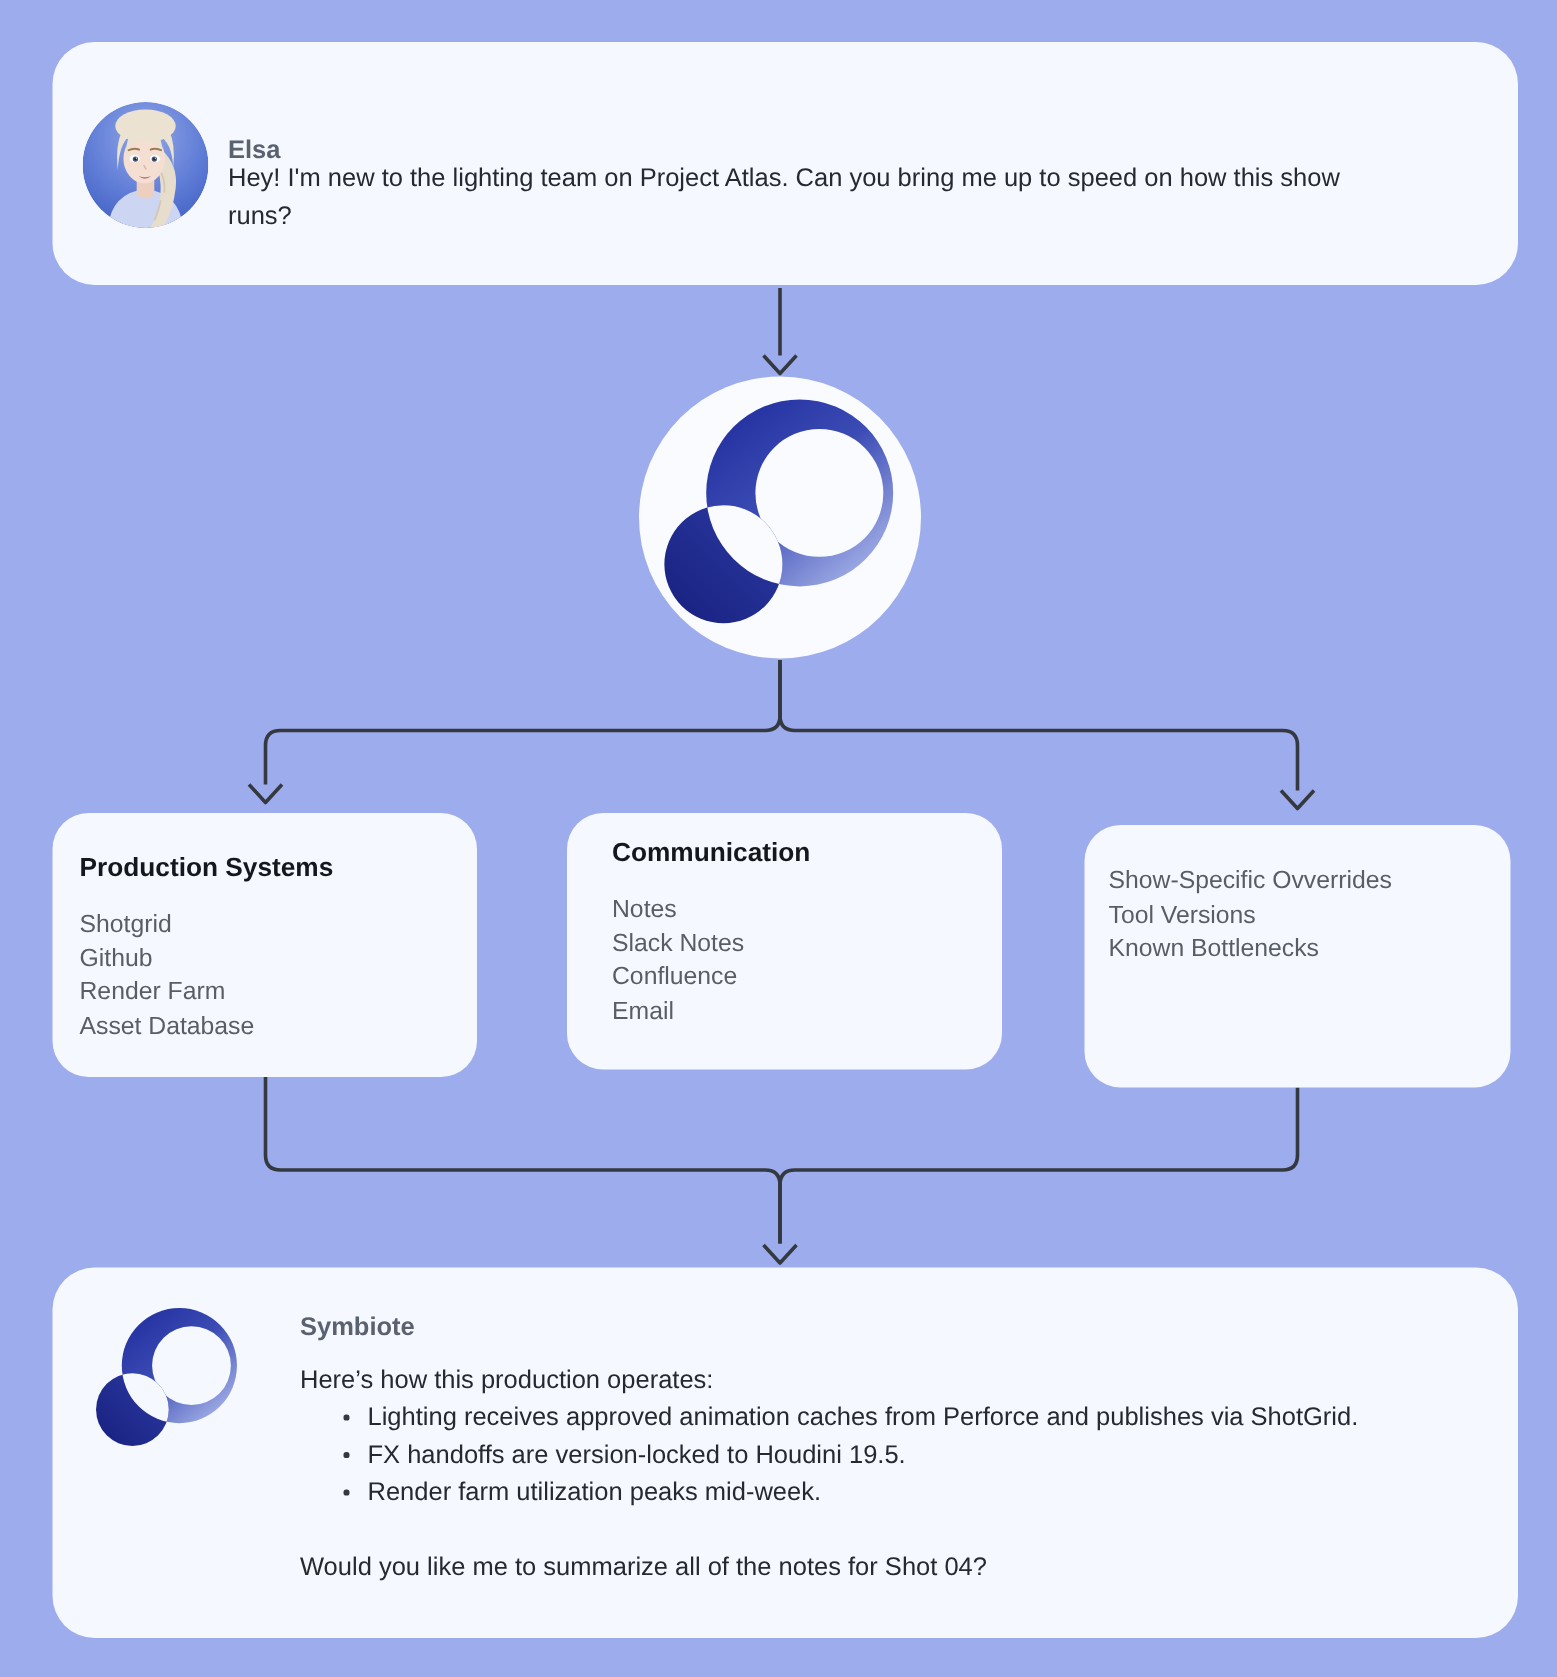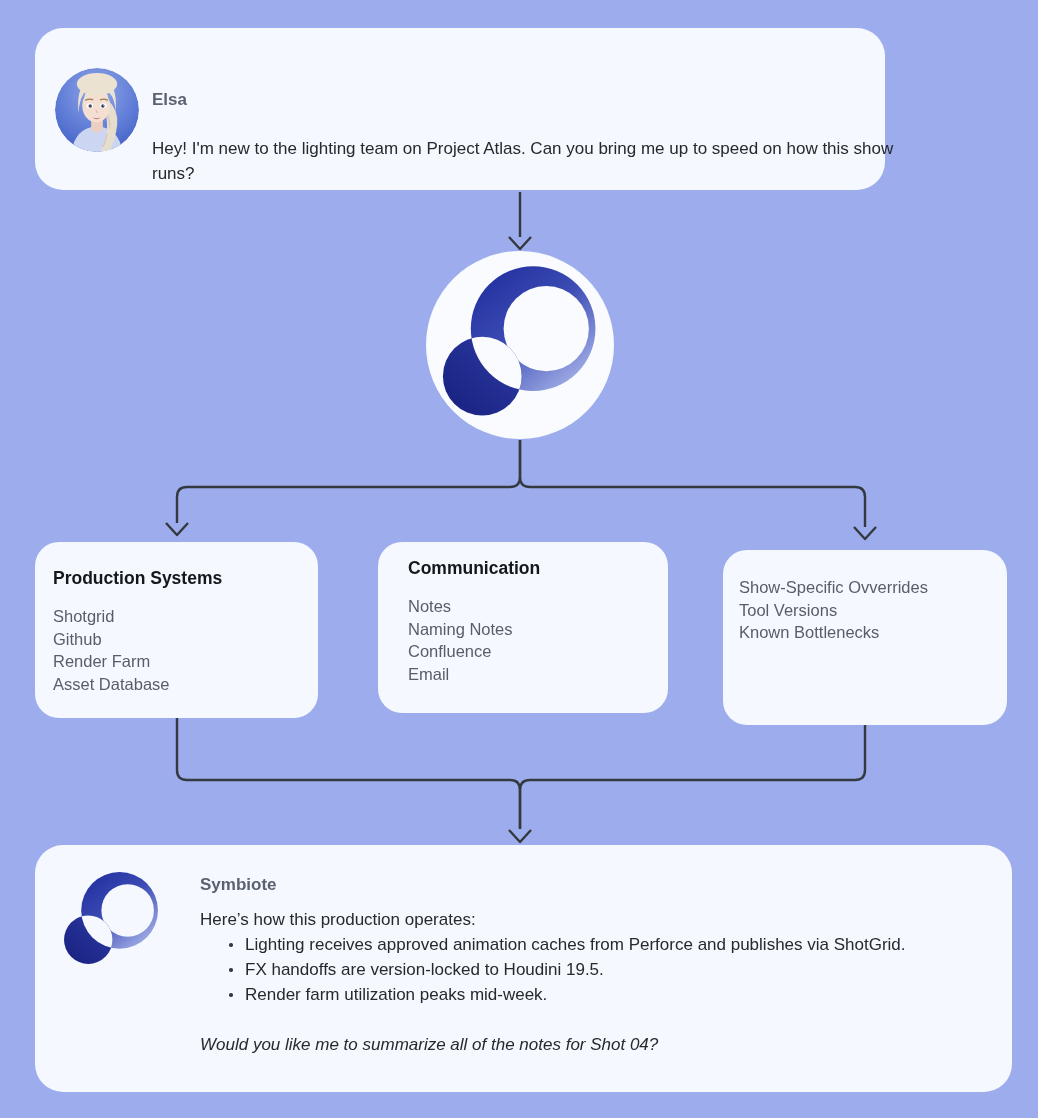--- a/index.html
+++ b/index.html
@@ -25,34 +25,34 @@
     fill: none;
     stroke: var(--arrow, #34393f);
     stroke-width: 2.4;
     stroke-linejoin: round;
   }
   .card {
     position: absolute;
     background: var(--card, #f5f8fe);
     border-radius: 28px;
   }
-  .user-card { left: 35px; top: 28px; width: 850px; height: 162px; }
+  .user-card { left: 35px; top: 28px; width: 977px; height: 162px; }
   .agent-card { left: 35px; top: 845px; width: 977px; height: 247px; }
   .avatar {
     position: absolute; left: 20px; top: 40px;
     width: 84px; height: 84px; border-radius: 50%;
     overflow: hidden;
   }
   .avatar svg { display: block; width: 100%; height: 100%; }
   .sender-name {
     position: absolute; left: 117px; top: 62px;
     font-size: 17px; font-weight: bold; color: var(--name, #5a6270);
   }
   .user-text {
-    position: absolute; left: 117px; top: 108px; width: 770px;
+    position: absolute; left: 117px; top: 78px; width: 770px;
     margin: 0; font-size: 17px; line-height: 25px; color: var(--body, #26292e);
   }
   .hub {
     position: absolute; left: 426px; top: 251px;
     width: 188px; height: 188px; border-radius: 50%;
     background: var(--badge, #f9fbff);
   }
   .hub svg { position: absolute; inset: 12px; width: 164px; height: 164px; }
   .branch {
     position: absolute;
@@ -92,21 +92,21 @@
     position: relative;
     padding-left: 45px;
     line-height: 25px;
   }
   .agent-bullets li::before {
     content: "";
     position: absolute; left: 29px; top: 11px;
     width: 3.5px; height: 3.5px; border-radius: 50%;
     background: var(--arrow, #34393f);
   }
-  .agent-outro { margin-top: 25px !important; font-style: italic; }
+  .agent-outro { margin-top: 25px !important; }
 </style>
 </head>
 <body>
 
 <div class="canvas">
 
   <svg class="connectors" aria-hidden="true">
 
     <path d="M520 192 L520 237"></path>
     <polyline points="509,237 520,249 531,237"></polyline>
@@ -194,21 +194,21 @@
         <li>Github</li>
         <li>Render Farm</li>
         <li>Asset Database</li>
       </ul>
   </section>
 
   <section class="branch branch-1">
     <h3>Communication</h3>
     <ul>
         <li>Notes</li>
-        <li>Naming Notes</li>
+        <li>Slack Notes</li>
         <li>Confluence</li>
         <li>Email</li>
       </ul>
   </section>
 
   <section class="branch branch-2">
     <ul>
         <li>Show-Specific Ovverrides</li>
         <li>Tool Versions</li>
         <li>Known Bottlenecks</li>

